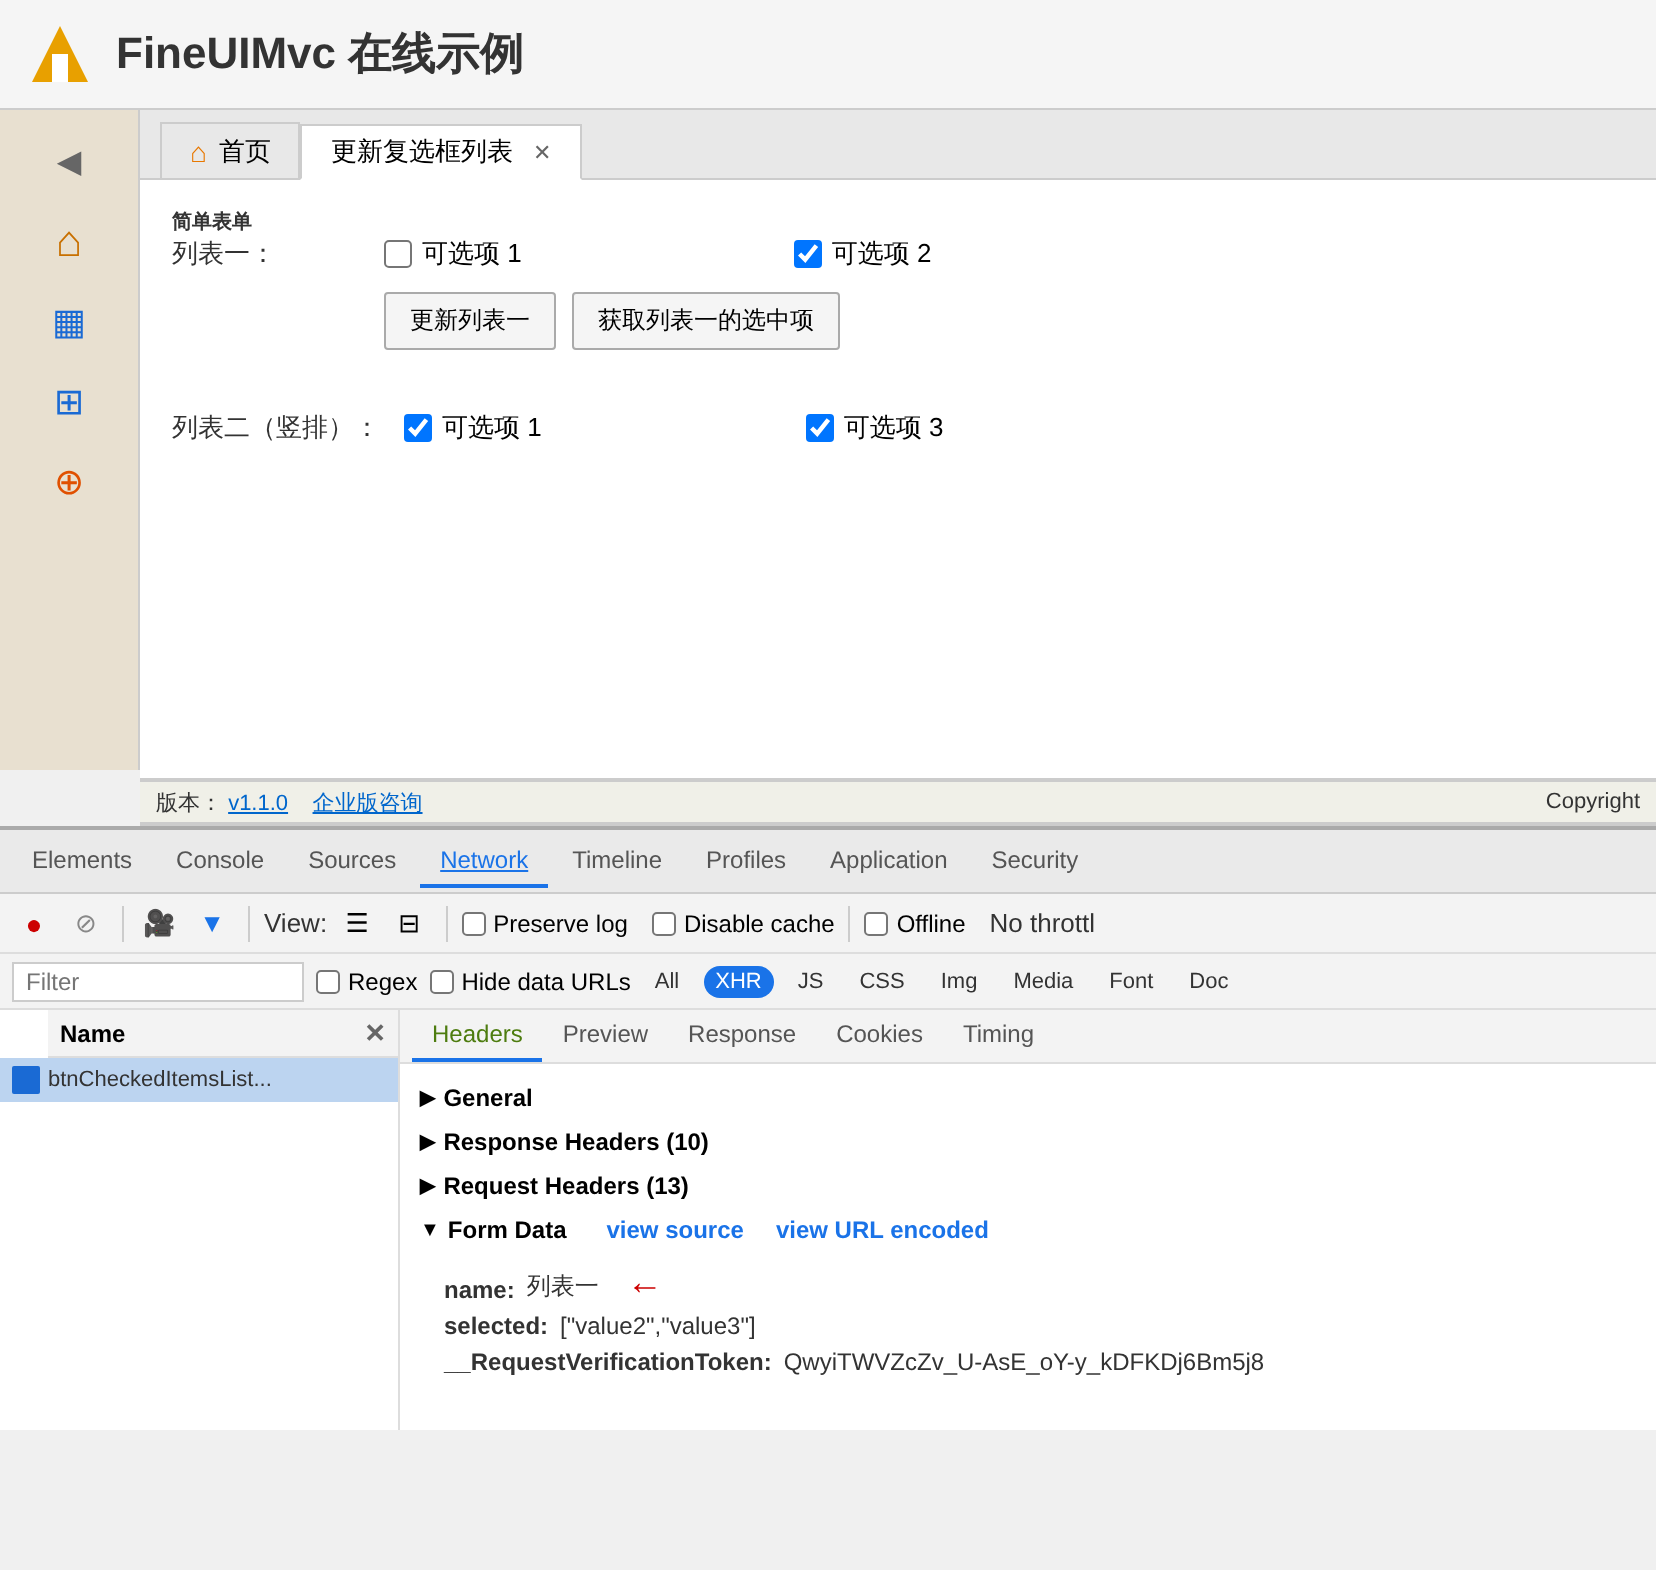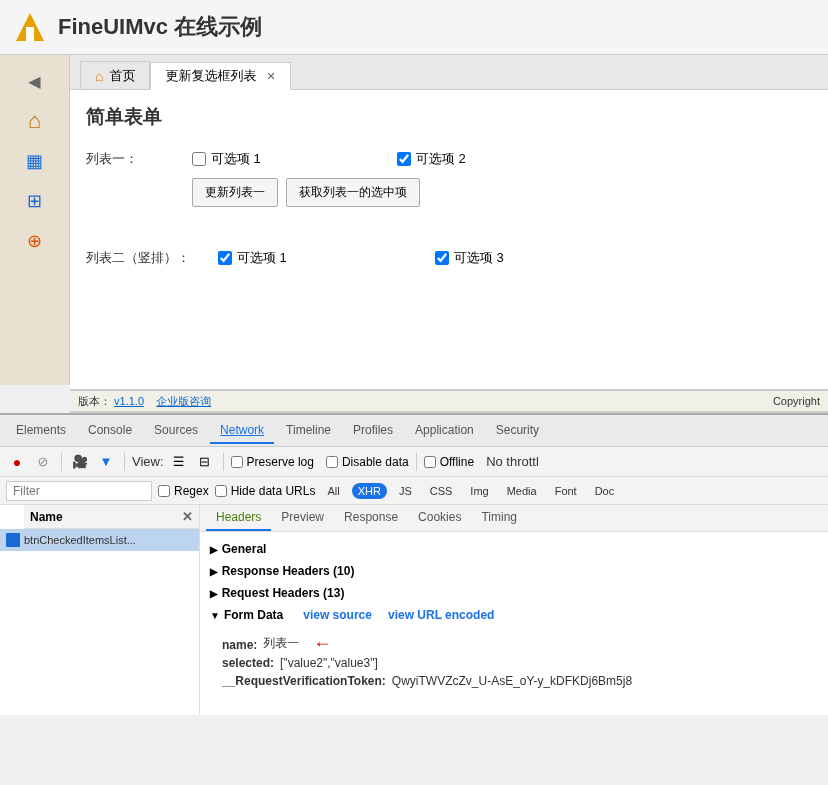--- a/index.html
+++ b/index.html
@@ -63,24 +63,24 @@
 
     
     .main-content {
       background: #fff;
       padding: 14px 16px;
       height: 300px;
       overflow: hidden;
       border-bottom: 1px solid #ccc;
     }
     .section-title {
-      font-size: 19px;
+      font-size: 10px;
       font-weight: bold;
       color: #333;
-      margin-bottom: 20px;
+      margin-bottom: 0;
     }
     .form-row {
       display: flex;
       align-items: center;
       gap: 16px;
       margin-bottom: 10px;
     }
     .form-label {
       font-size: 13px;
       color: #333;
@@ -106,22 +106,22 @@
       font-size: 12px;
       cursor: pointer;
       border-radius: 2px;
     }
     .divider-row {
       height: 16px;
     }
     .form-row2 {
       display: flex;
       align-items: center;
-      gap: 28px;
-      margin-top: 26px;
+      gap: 12px;
+      margin-top: 14px;
     }
 
     
     .footer-bar {
       background: #f0f0e8;
       border-top: 1px solid #ccc;
       border-bottom: 1px solid #ccc;
       padding: 4px 8px;
       font-size: 11px;
       color: #333;
@@ -470,21 +470,21 @@
     <span class="toolbar-label">View:</span>
     <button class="toolbar-btn">☰</button>
     <button class="toolbar-btn">⊟</button>
     <div class="toolbar-sep"></div>
     <label class="toolbar-checkbox">
       <input type="checkbox" style="">
       <span>Preserve log</span>
     </label>
     <label class="toolbar-checkbox" style="margin-left:8px;">
       <input type="checkbox" style="">
-      <span>Disable data</span>
+      <span>Disable cache</span>
     </label>
     <div class="toolbar-sep"></div>
     <label class="toolbar-checkbox">
       <input type="checkbox" style="">
       <span>Offline</span>
     </label>
     <span class="toolbar-label" style="margin-left:8px;">No throttl</span>
   </div>
 
   <div class="filter-bar">

